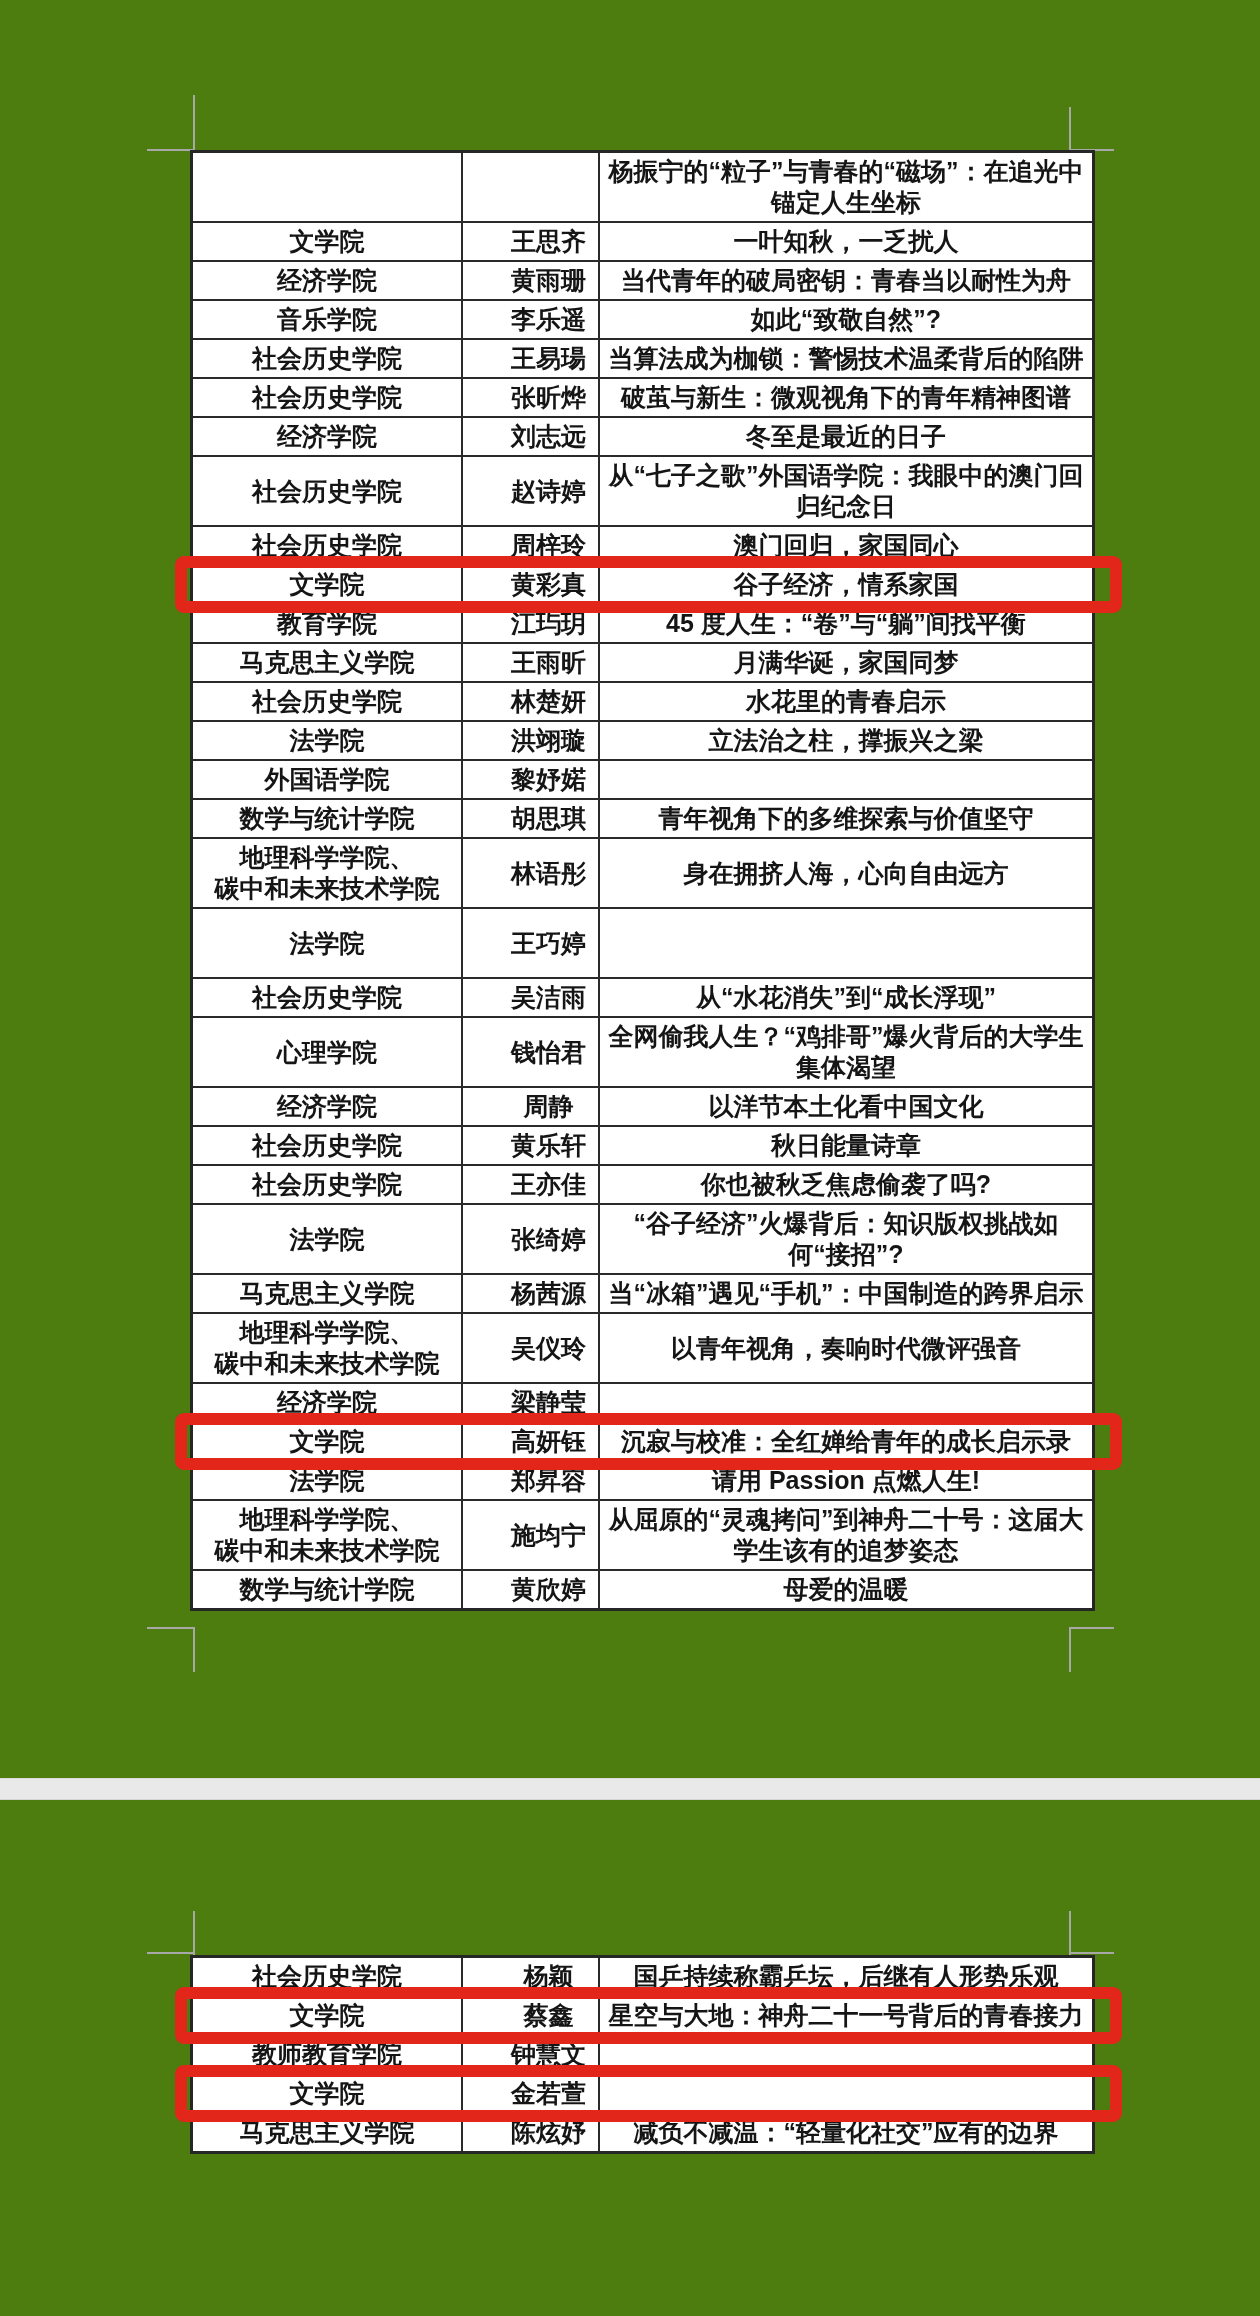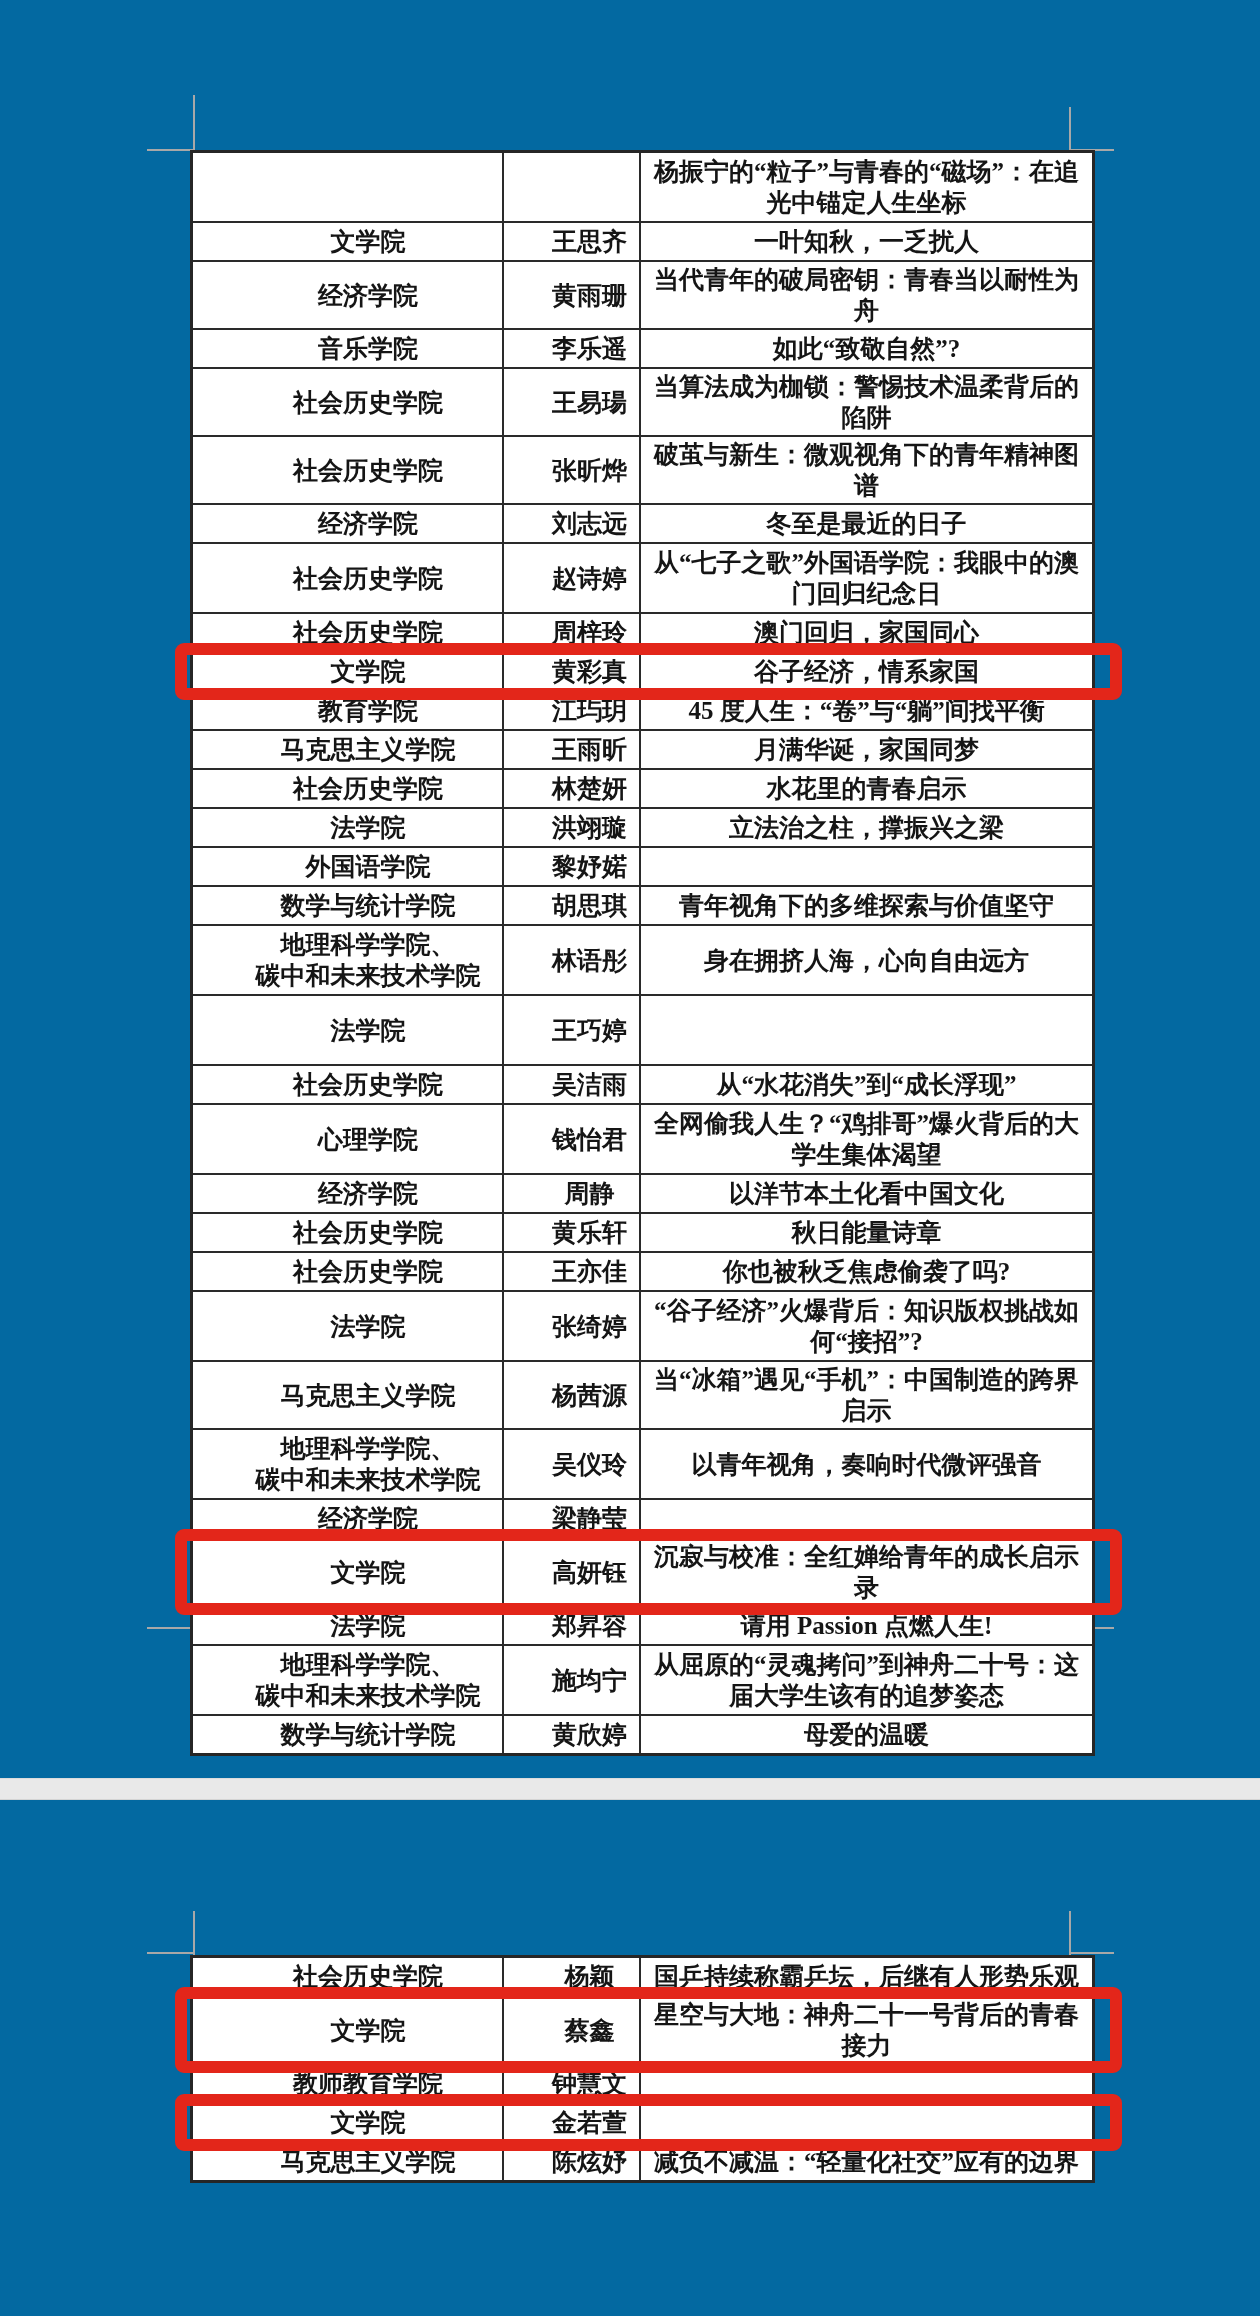--- a/index.html
+++ b/index.html
@@ -1,19 +1,19 @@
 <!DOCTYPE html>
 <html><head>
 <meta charset="utf-8">
 <style>
   html,body { margin:0; padding:0; background:#ffffff; }
   .shot {
     position:relative; width:1260px; height:2316px;
-    background:#0369a1; overflow:hidden;
-    font-family:Liberation Serif, serif;
+    background:#4d7c0f; overflow:hidden;
+    font-family:Liberation Sans, sans-serif;
     color:#151515;
   }
   
   .page-gap {
     position:absolute; left:0; top:1778px; width:1260px; height:20px;
     background:#e9e9e9; border-top:1px solid #dcdcdc; border-bottom:1px solid #d4d4d4;
   }
   .mark { position:absolute; background:#a8a8a8; }
   
   .tbl {
@@ -24,21 +24,21 @@
   #t2 { left:190px; top:1955px; }
   .row { display:flex; position:relative; }
   .row + .row { border-top:2px solid #2a2a2a; }
   .cell {
     display:flex; align-items:center; justify-content:center;
     text-align:center; min-height:37px; box-sizing:border-box;
     font-size:25px; line-height:31px; font-weight:600;
     white-space:pre-line; padding:2px 4px;
   }
   .row.tall .cell { min-height:68px; }
-  .c-college { width:270px; border-right:2px solid #2a2a2a;margin-left:41px; }
+  .c-college { width:270px; border-right:2px solid #2a2a2a; }
   .c-name    { width:101px; border-right:2px solid #2a2a2a;margin-left:36px; }
   .c-title   { flex:1; }
   
   .row.hl::after {
     content:""; position:absolute; z-index:5; pointer-events:none;
     left:-18px; right:-30px; top:-10px; bottom:-10px;
     border:12px solid #e3261a; border-radius:9px;
   }
 </style>
 </head>

